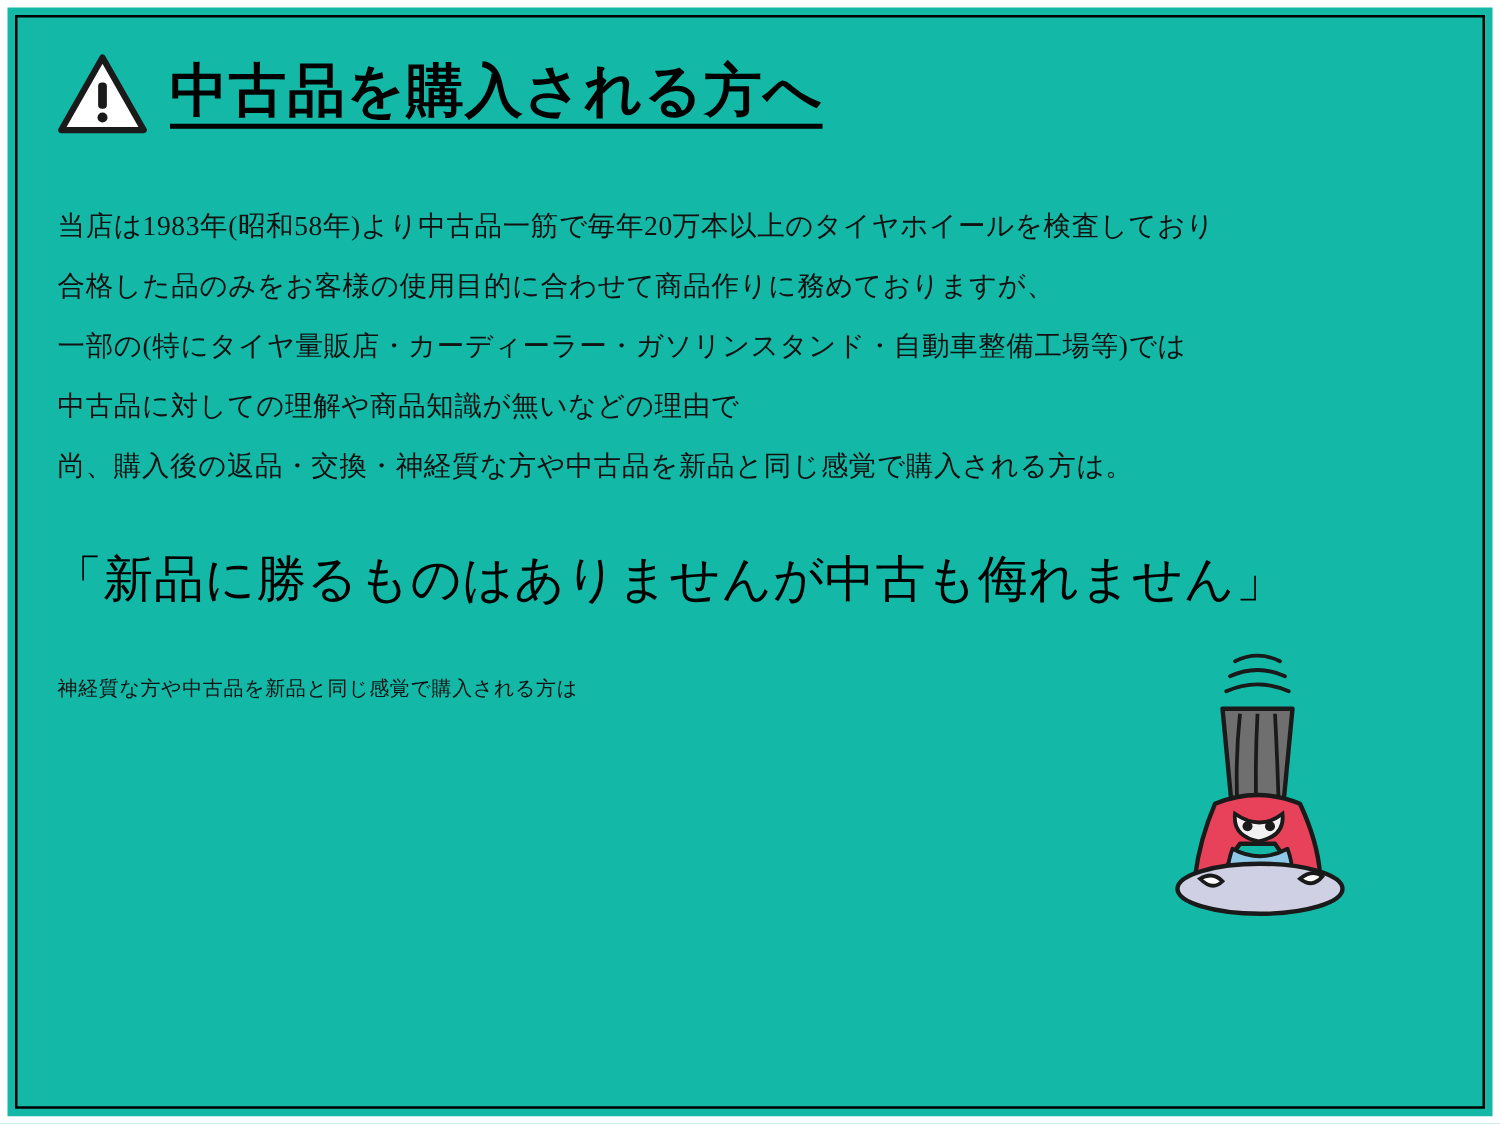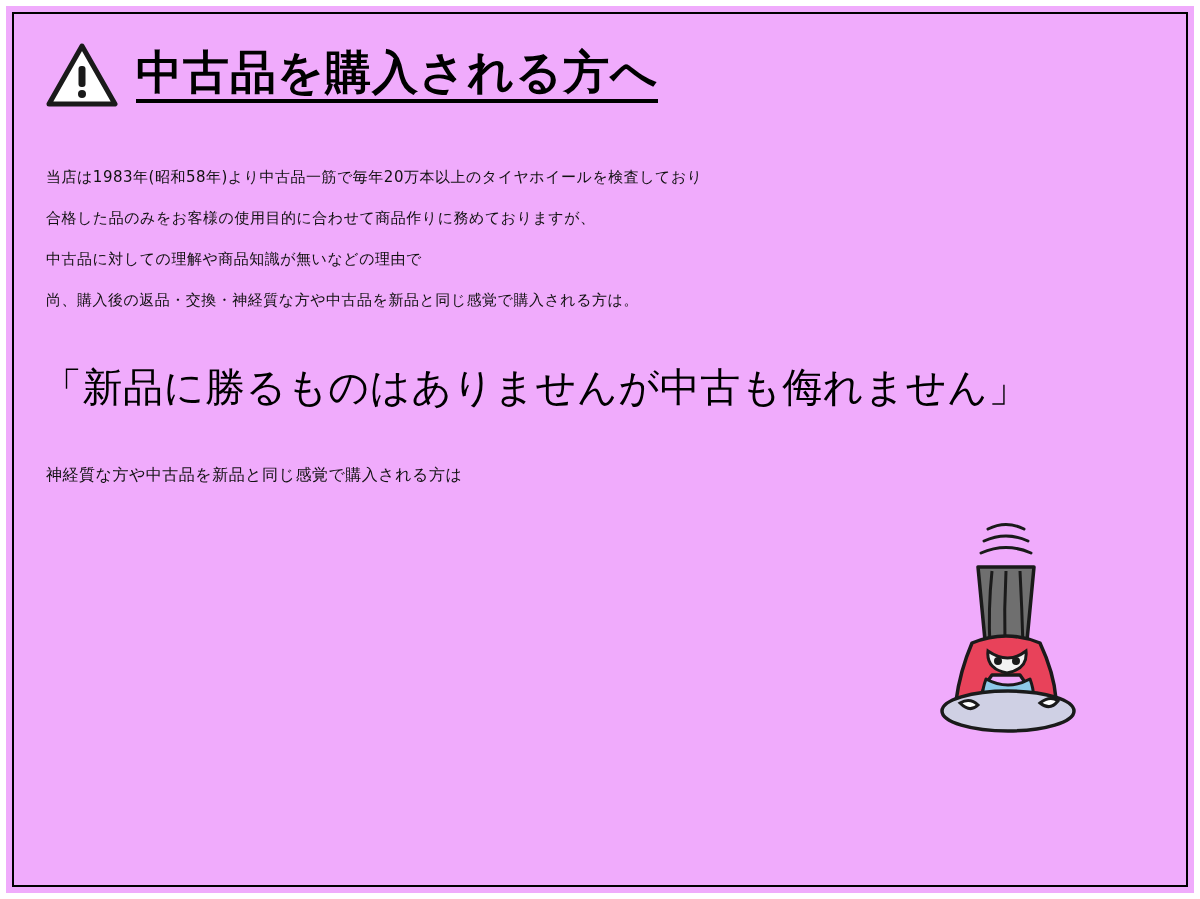--- a/index.html
+++ b/index.html
@@ -7,21 +7,21 @@
     padding: 0;
     background: #ffffff;
   }
   body {
     font-family: "DejaVu Sans", "Liberation Sans", sans-serif;
   }
   #page {
     position: relative;
     width: 1200px;
     height: 899px;
-    background: #f0abfc;
+    background: #14b8a6;
     box-sizing: border-box;
     border: 6px solid #ffffff;
     overflow: hidden;
   }
   
   #frame {
     position: absolute;
     left: 6px;
     top: 6px;
     right: 6px;
@@ -60,26 +60,27 @@
     padding-bottom: 2px;
     line-height: 1.1;
     white-space: nowrap;
   }
 
   
   .body-block {
     margin: 62px 0 0 14px;
   }
   .body-line {
-    font-size: 15px;
+    font-size: 22px;
     color: #111111;
     line-height: 1.0;
     margin-bottom: 26px;
     white-space: nowrap;
     letter-spacing: 0.5px;
+    font-family: Liberation Serif, serif;
   }
 
   .quote-block {
     margin: 52px 0 0 10px;
   }
   .quote-line {
     font-size: 40px;
     font-weight: normal;
     color: #000000;
     white-space: nowrap;
@@ -122,20 +123,21 @@
           <rect x="32.5" y="24" width="7" height="21" rx="3" fill="#1a1a1a"></rect>
           <circle cx="36" cy="52" r="4" fill="#1a1a1a"></circle>
         </svg>
       </span>
       <div class="header-title">中古品を購入される方へ</div>
     </div>
 
     <div class="body-block">
       <div class="body-line">当店は1983年(昭和58年)より中古品一筋で毎年20万本以上のタイヤホイールを検査しており</div>
       <div class="body-line">合格した品のみをお客様の使用目的に合わせて商品作りに務めておりますが、</div>
+      <div class="body-line">一部の(特にタイヤ量販店・カーディーラー・ガソリンスタンド・自動車整備工場等)では</div>
       <div class="body-line">中古品に対しての理解や商品知識が無いなどの理由で</div>
       <div class="body-line">尚、購入後の返品・交換・神経質な方や中古品を新品と同じ感覚で購入される方は。</div>
     </div>
 
     <div class="quote-block">
       <div class="quote-line">「新品に勝るものはありませんが中古も侮れません」</div>
     </div>
 
     <div class="closing-block">
       <div class="closing-line">神経質な方や中古品を新品と同じ感覚で購入される方は</div>

